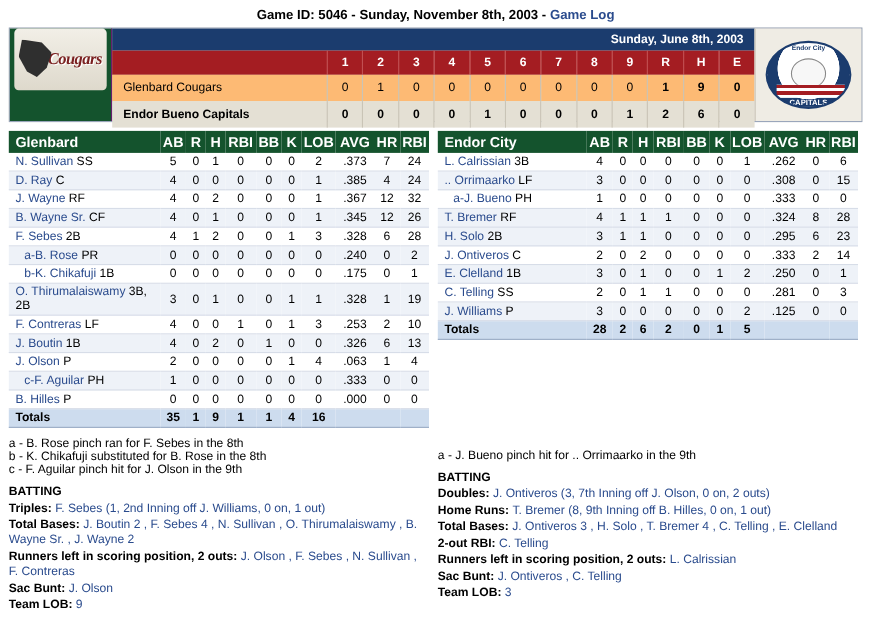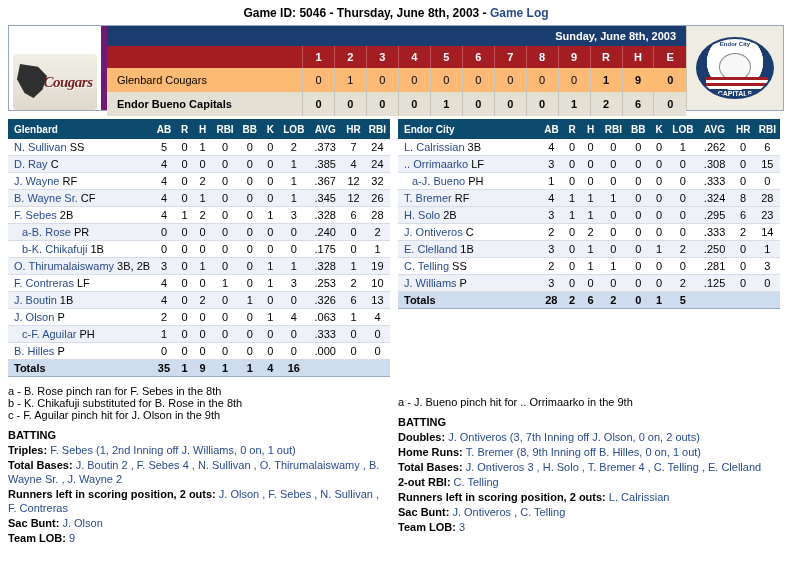--- a/index.html
+++ b/index.html
@@ -24,23 +24,23 @@
     margin:0 8px;
     border:1px solid #9aa6bb;
     background:#e9e6dd;
     height:86px;
     box-sizing:border-box;
     display:flex;
     align-items:stretch;
   }
   .sb-logo{
     width:92px;
-    background:#ffffff;
-    display:flex;align-items:flex-end;justify-content:center;
-    border-right:6px solid #701a75;
+    background:#14532d;
+    display:flex;align-items:flex-start;justify-content:center;
+    border-right:1px solid #701a75;
   }
   .cougar-logo{
     width:84px;height:56px;border-radius:4px;
     background:linear-gradient(180deg,#f2efe7 0%,#ded9cc 100%);
     position:relative;overflow:hidden;
     display:flex;align-items:center;justify-content:center;
   }
   .cougar-logo .cat{
     position:absolute;left:4px;top:10px;width:30px;height:34px;
     background:#2f2f2f;
@@ -97,21 +97,21 @@
   }
   .cap-logo .bot{
     position:absolute;bottom:0;left:0;right:0;text-align:center;
     font-size:7px;font-weight:bold;color:#ffffff;background:#1b3c6e;
   }
   
   .cols{display:flex;gap:8px;margin:8px 8px 0 8px;}
   .col{width:382px;}
   table.bx{border-collapse:collapse;width:100%;font-size:11px;}
   table.bx th{
-    background:#0c4a6e;color:#ffffff;font-weight:bold;font-size:10px;
+    background:#14532d;color:#ffffff;font-weight:bold;font-size:13px;
     text-align:center;padding:2px 2px;height:16px;
   }
   table.bx th.nm{text-align:left;padding-left:6px;}
   table.bx td{
     padding:1px 2px;text-align:center;height:14px;line-height:13px;
     border-bottom:1px solid #d7dde8;
   }
   table.bx td.nm{text-align:left;padding-left:6px;}
   table.bx tr.alt td{background:#eef2f8;}
   table.bx tr.tot td{
@@ -122,21 +122,21 @@
   .batting-h{font-weight:bold;margin:8px 0 2px 0;}
   .bt{line-height:14px;margin-bottom:1px;}
   .bt b{font-weight:bold;}
   .lower{display:flex;gap:8px;margin:0 8px;}
   .lcol{width:382px;}
 </style>
 </head>
 <body>
 
 <div class="gameid">
-  <span>Game ID: 5046 - Thursday, June 8th, 2003 - </span><span class="lnk">Game Log</span>
+  <span>Game ID: 5046 - Sunday, November 8th, 2003 - </span><span class="lnk">Game Log</span>
 </div>
 
 <div class="sb-wrap">
   <div class="sb-logo">
     <div class="cougar-logo">
       <span class="cat"></span>
       <span class="word">Cougars</span>
     </div>
   </div>
   <div class="sb-grid">

